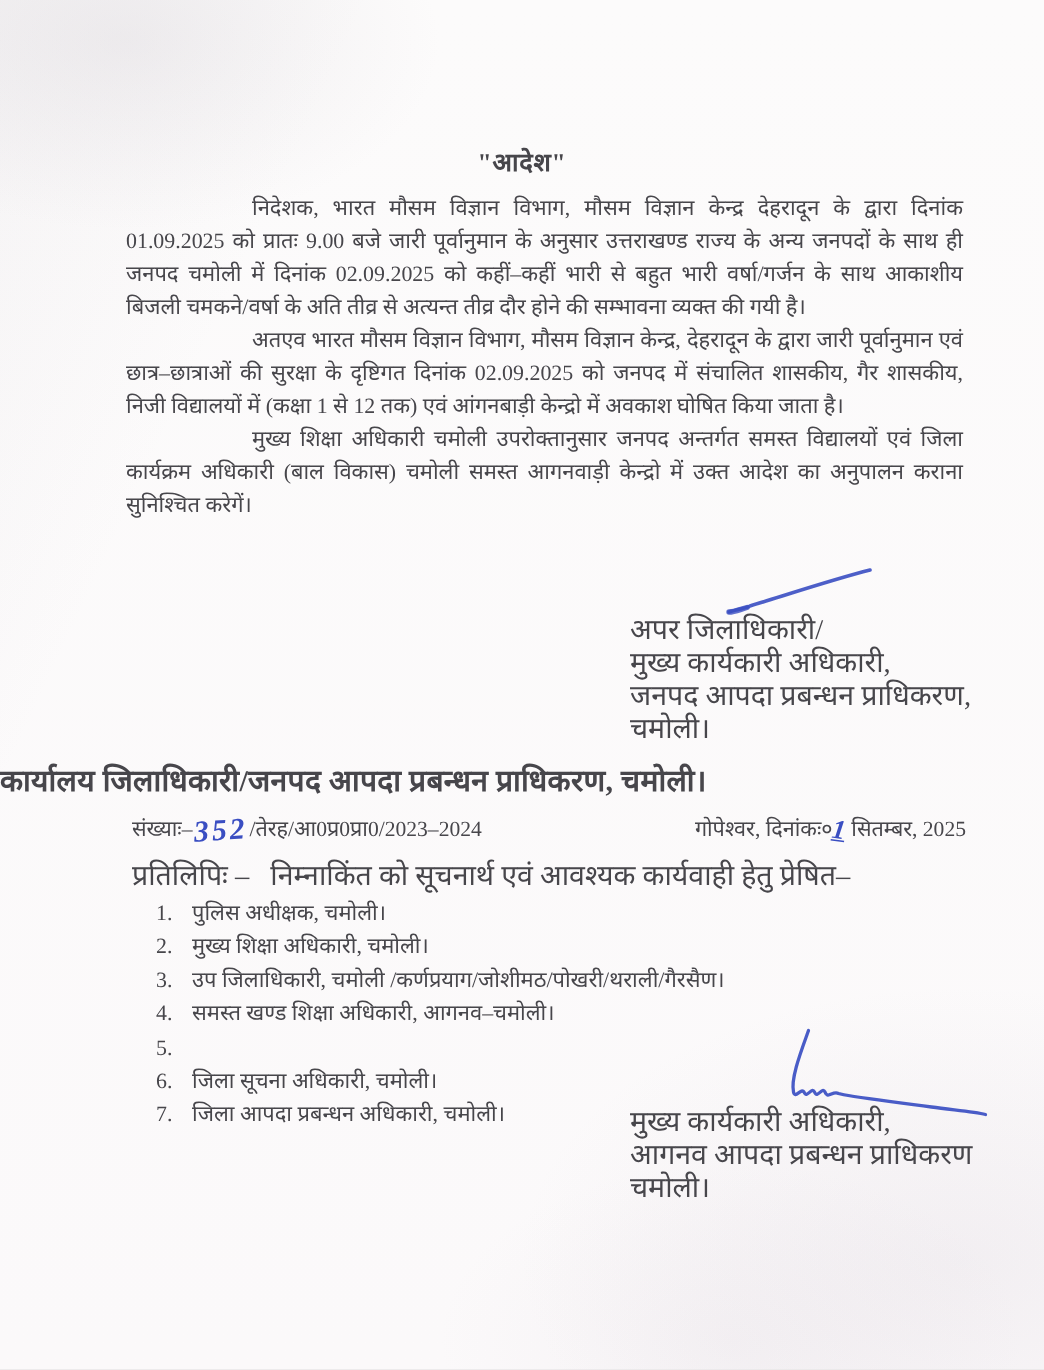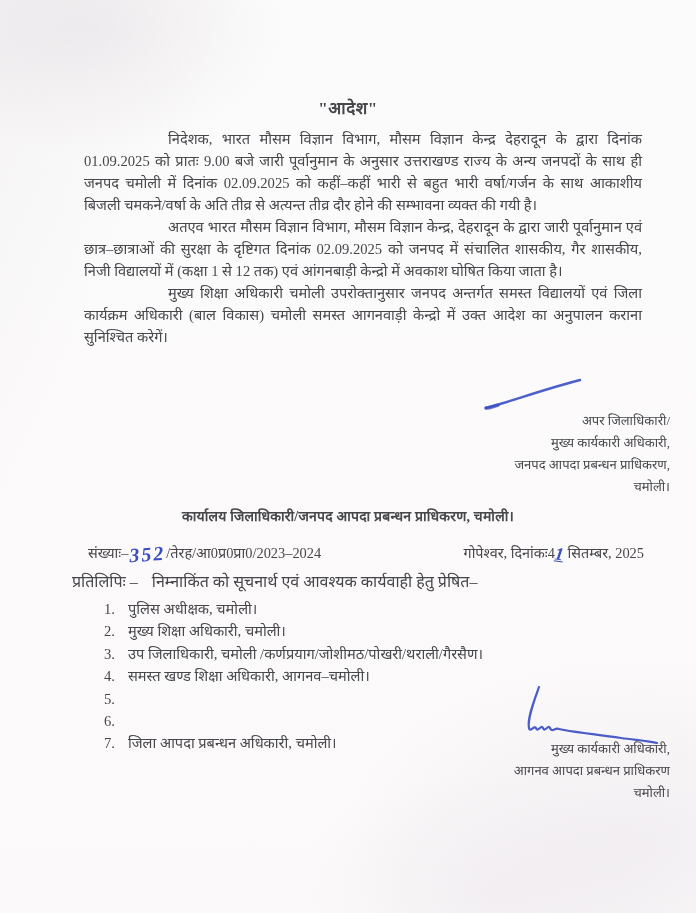--- a/index.html
+++ b/index.html
@@ -21,26 +21,26 @@
     position:absolute;top:96px;left:0;width:100%;
     text-align:center;font-size:17px;font-weight:bold;letter-spacing:.5px;
   }
   .body-text{
     position:absolute;top:128px;left:84px;width:558px;
     font-size:14.6px;line-height:22px;text-align:justify;
   }
   .body-text p{margin:0;text-indent:84px;}
   .sig-stroke-top{position:absolute;left:478px;top:376px;}
   .sig-stroke-bottom{position:absolute;left:503px;top:683px;}
-  .sig-block{position:absolute;text-align:right;font-size:13px;line-height:22px;}
+  .sig-block{position:absolute;text-align:left;font-size:19px;line-height:22px;}
   .sig-top{left:420px;top:410px;width:250px;}
   .sig-bottom{left:420px;top:738px;width:250px;}
   .office-heading{
     position:absolute;top:506px;left:0;width:100%;
-    text-align:center;font-weight:bold;font-size:14px;letter-spacing:.2px;
+    font-weight:bold;font-size:20px;letter-spacing:.2px;
   }
   .number-line{
     position:absolute;top:540px;left:88px;width:556px;
     display:flex;justify-content:space-between;align-items:baseline;
     font-size:14.4px;white-space:nowrap;
   }
   .hw{
     font-style:italic;font-weight:bold;
     color:#3a4ec2;
   }
@@ -48,21 +48,21 @@
     display:inline-block;font-size:20px;letter-spacing:2px;
     transform:rotate(-4deg) translateY(3px);
     padding:0 1px;
   }
   .hw-date{
     display:inline-block;font-size:18px;
     transform:rotate(8deg) translateY(2px);
     text-decoration:underline;
   }
   .copy-line{
-    position:absolute;top:570px;left:72px;width:558px;font-size:16px;
+    position:absolute;top:570px;left:88px;width:558px;font-size:19px;
   }
   .copy-line .gap{display:inline-block;width:14px;}
   .copy-list{
     position:absolute;top:598px;left:104px;width:540px;
     font-size:14.6px;
   }
   .copy-item{display:flex;line-height:22.4px;}
   .copy-item .num{width:24px;flex:none;}
 </style>
 </head>
@@ -87,21 +87,21 @@
     <div>अपर जिलाधिकारी/</div>
     <div>मुख्य कार्यकारी अधिकारी,</div>
     <div>जनपद आपदा प्रबन्धन प्राधिकरण,</div>
     <div>चमोली।</div>
   </div>
 
   <div class="office-heading">कार्यालय जिलाधिकारी/जनपद आपदा प्रबन्धन प्राधिकरण, चमोली।</div>
 
   <div class="number-line">
     <span><span>संख्याः–</span><span class="hw hw-num">352</span><span>/तेरह/आ0प्र0प्रा0/2023–2024</span></span>
-    <span><span>गोपेश्वर, दिनांकः4</span><span class="hw hw-date">1</span><span> सितम्बर, 2025</span></span>
+    <span><span>गोपेश्वर, दिनांकः०</span><span class="hw hw-date">1</span><span> सितम्बर, 2025</span></span>
   </div>
 
   <div class="copy-line">
     <span>प्रतिलिपिः –</span><span class="gap"></span><span>निम्नाकिंत को सूचनार्थ एवं आवश्यक कार्यवाही हेतु प्रेषित–</span>
   </div>
 
   <div class="copy-list">
     <div class="copy-item">
         <span class="num">1.</span>
         <span>पुलिस अधीक्षक, चमोली।</span>
@@ -116,20 +116,21 @@
       </div>
     <div class="copy-item">
         <span class="num">4.</span>
         <span>समस्त खण्ड शिक्षा अधिकारी, आगनव–चमोली।</span>
       </div>
     <div class="copy-item">
         <span class="num">5.</span>
       </div>
     <div class="copy-item">
         <span class="num">6.</span>
+        <span>जिला सूचना अधिकारी, चमोली।</span>
       </div>
     <div class="copy-item">
         <span class="num">7.</span>
         <span>जिला आपदा प्रबन्धन अधिकारी, चमोली।</span>
       </div>
   </div>
 
   <svg class="sig-stroke-bottom" width="160" height="65" viewBox="0 0 160 65">
     <path d="M 36 4 C 31 18, 24 36, 26 45 C 27 50, 31 42, 33 45 C 35 50, 38 41, 40 45 C 42 50, 45 41, 47 45 C 49 50, 52 44, 56 46 C 62 48, 90 51, 118 55 C 132 57, 146 58, 154 60" fill="none" stroke="#3a4ec2" stroke-width="2.2" stroke-linecap="round" opacity="0.92"></path>
   </svg>

